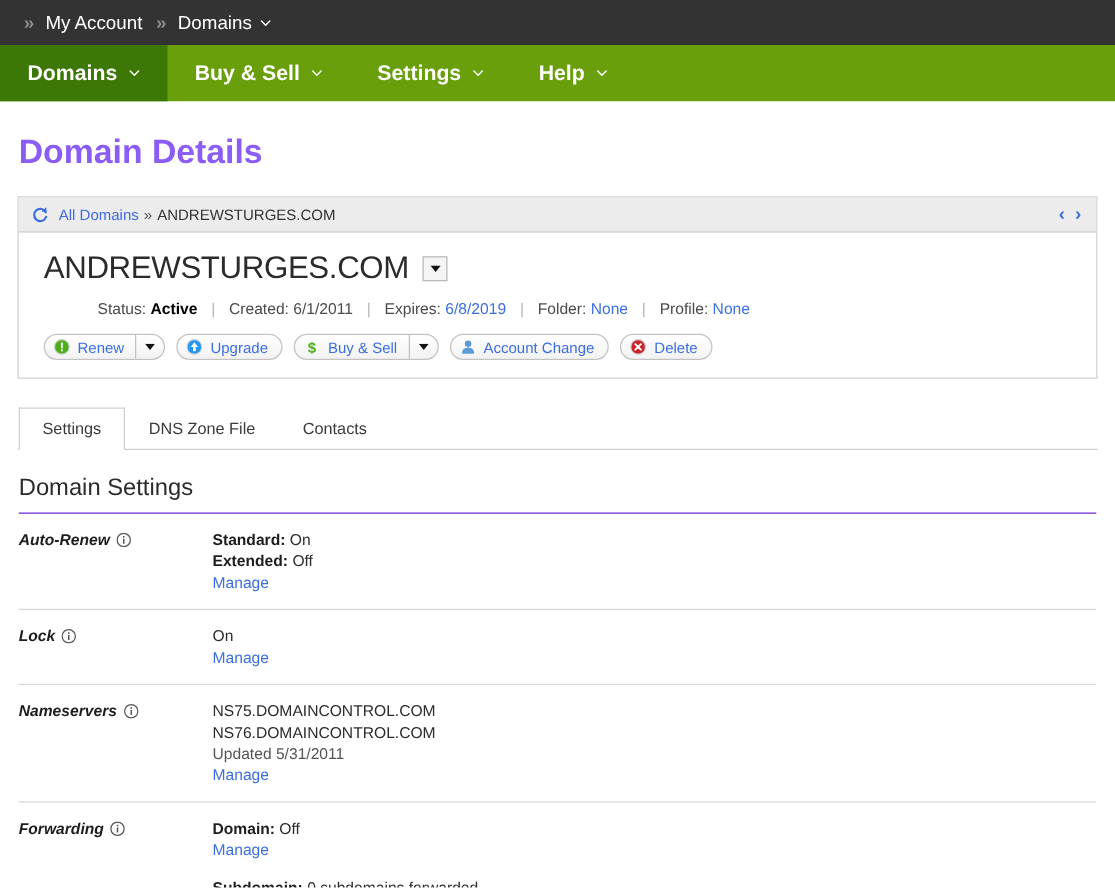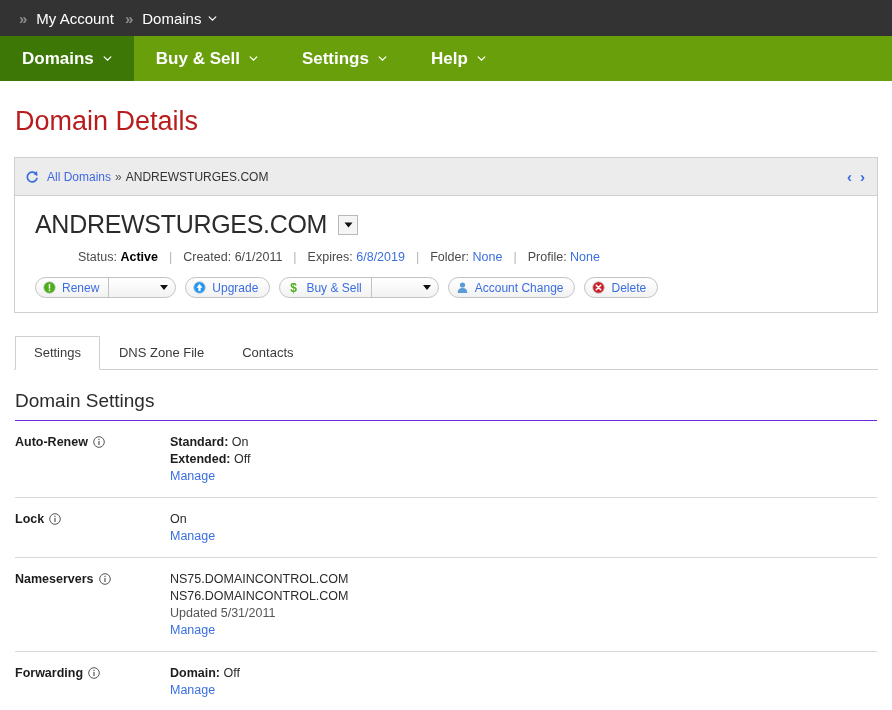--- a/index.html
+++ b/index.html
@@ -77,34 +77,34 @@
     font-weight: bold;
     text-decoration: none;
     white-space: nowrap;
   }
   .gn-item.active { background: #3d7806; }
 
   
   .page { padding: 0 14px; }
   .page-title {
     font-size: 27px;
-    color: #b91c1c;
-    font-weight: normal;
+    color: #8b5cf6;
+    font-weight: bold;
     margin: 25px 0 20px 1px;
   }
 
   
   .card {
     border: 1px solid #cfcfcf;
     background: #ffffff;
   }
   .card-bar {
     background: #ececec;
     border-bottom: 1px solid #cfcfcf;
-    height: 38px;
+    height: 28px;
     display: flex;
     align-items: center;
     padding: 0 8px 0 10px;
   }
   .refresh-icon { width: 14px; height: 14px; flex: 0 0 auto; }
   .bc-all {
     color: #4169e1;
     font-size: 12px;
     text-decoration: none;
     margin-left: 8px;
@@ -162,21 +162,20 @@
   }
   .btn-label { color: #3b6fe0; font-size: 12px; }
   .btn-split {
     display: flex; align-items: flex-start;
     height: 21px;
     border: 1px solid #c2c2c2;
     border-radius: 11px;
     background: linear-gradient(#ffffff, #f2f2f2);
     cursor: pointer;
     overflow: hidden;
-    gap: 44px;
   }
   .btn-split .bs-main {
     display: flex; align-items: center; gap: 6px;
     padding: 0 9px 0 7px;
     height: 100%;
     border-right: 1px solid #c2c2c2;
   }
   .btn-split .bs-caret {
     display: flex; align-items: center; justify-content: center;
     width: 22px; height: 100%;
@@ -225,20 +224,21 @@
   }
   .srow:last-child { border-bottom: none; }
   .slabel {
     width: 155px;
     flex: 0 0 155px;
     font-size: 12.5px;
     font-weight: bold;
     color: #1d1d1d;
     display: flex; align-items: flex-start; gap: 5px;
     padding-top: 1px;
+    font-style: italic;
   }
   .info-icon { width: 12px; height: 12px; flex: 0 0 auto; margin-top: 1px; }
   .svals { font-size: 12.5px; color: #2b2b2b; line-height: 17px; }
   .sv-line { white-space: nowrap; }
   .sv-key { font-weight: bold; color: #1d1d1d; }
   .sv-muted { color: #555; }
   .sv-link { color: #3b6fe0; text-decoration: none; display: inline-block; }
   .sv-gap { height: 13px; }
 </style>
 </head>

